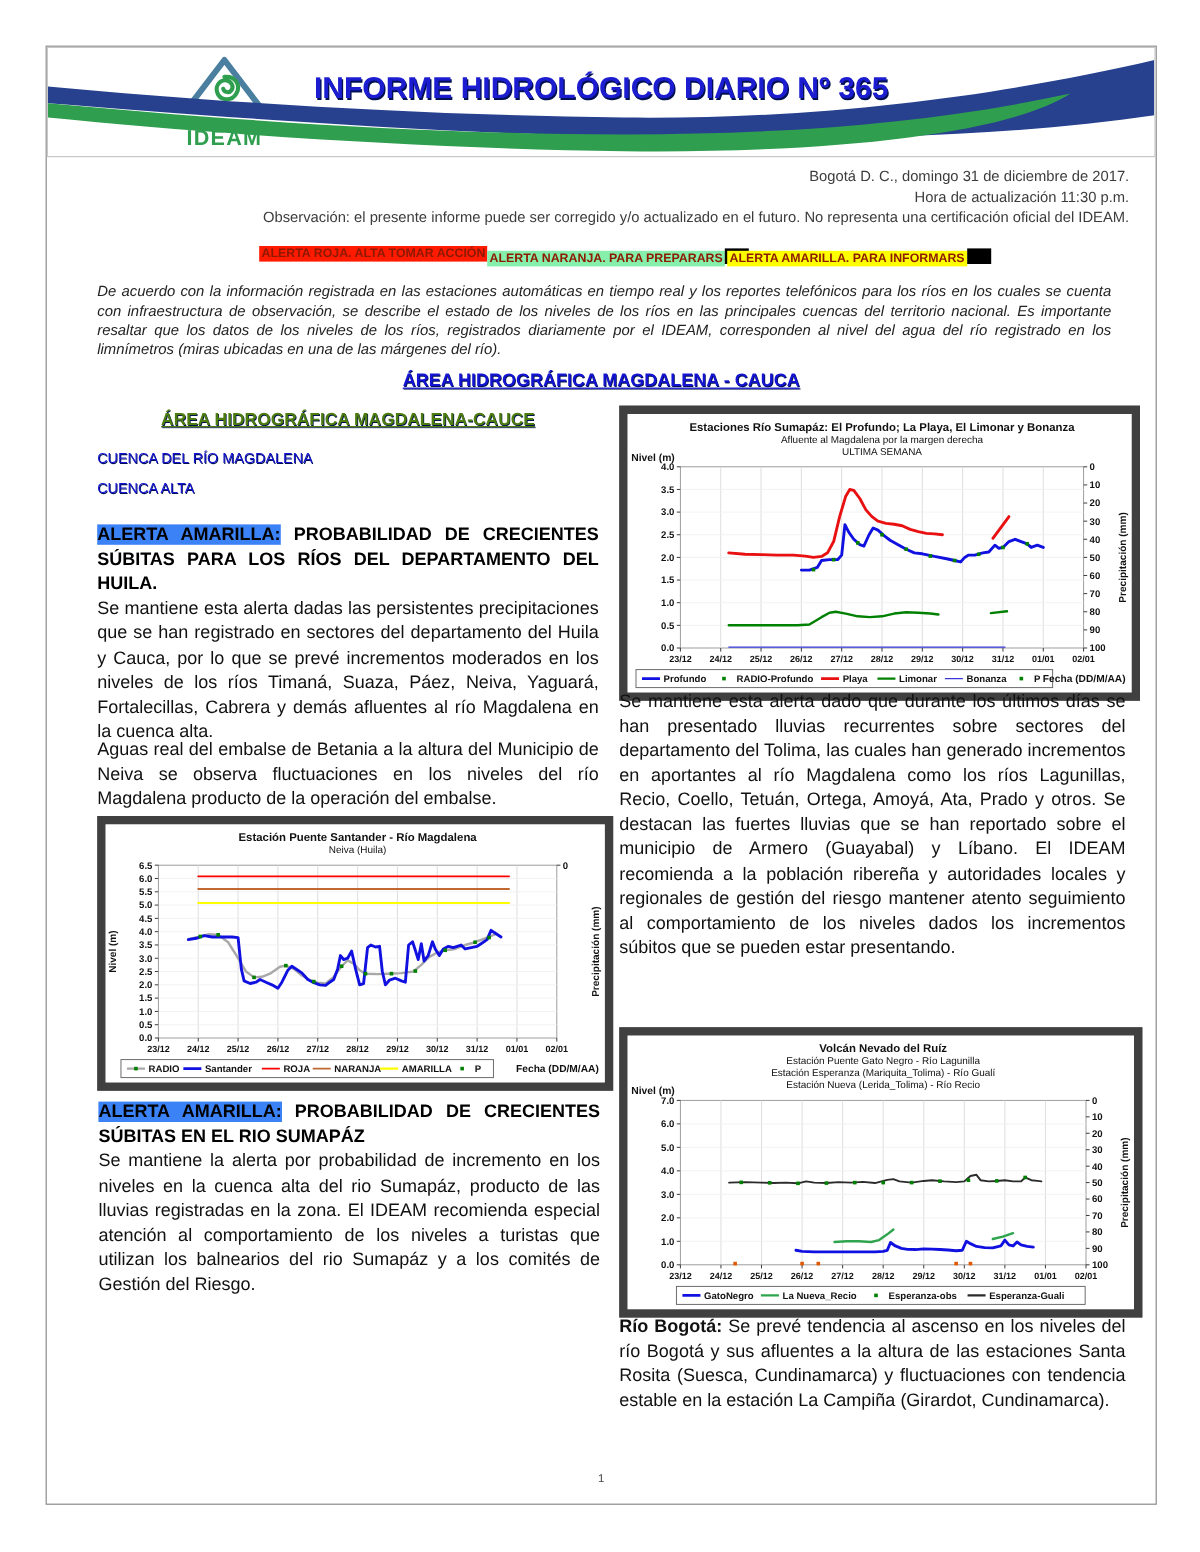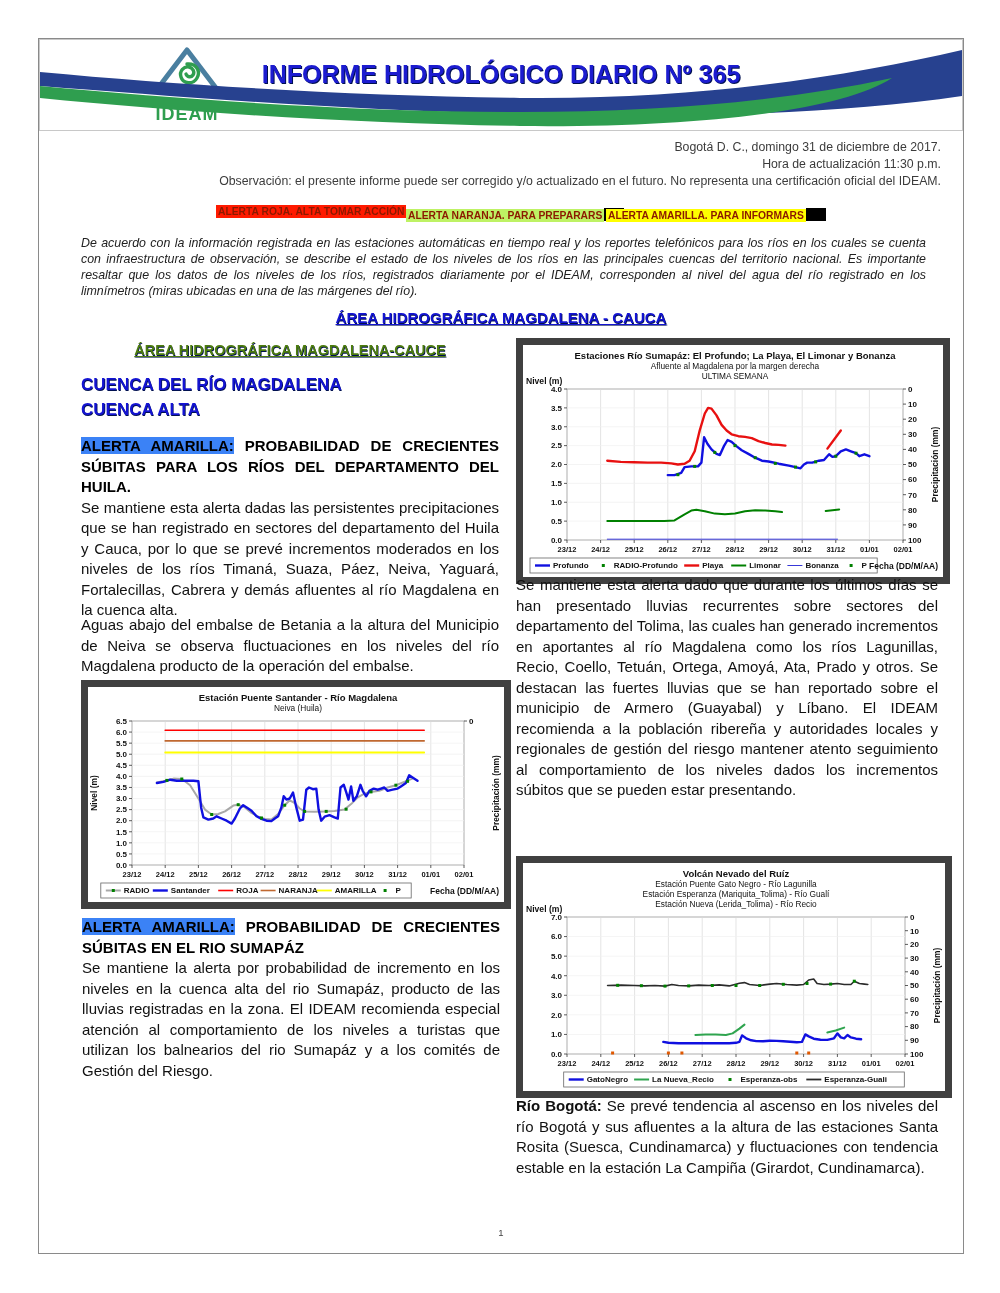--- a/index.html
+++ b/index.html
@@ -9,21 +9,21 @@
   .header{position:absolute;left:0;top:0;width:100%;height:92px;border-bottom:0;overflow:hidden;border:1px solid #c8c8c8;box-sizing:border-box;}
   .hdr-title{position:absolute;left:0;top:20px;width:100%;text-align:center;font-size:25px;font-weight:bold;color:#1c1cd0;text-shadow:1px 1px 0 #001050;letter-spacing:0px;}
   .logo{position:absolute;left:72px;top:2px;width:150px;height:86px;text-align:center;}
   .logo-text{font-size:18px;font-weight:bold;color:#2f9e4f;letter-spacing:1px;margin-top:-4px;}
   .meta{position:absolute;left:0;top:100px;width:100%;text-align:right;padding-right:22px;box-sizing:border-box;font-size:12.3px;color:#3c3c3c;line-height:17px;}
   .alertbar span.tag{font-size:10.3px;font-weight:bold;color:#8b1a00;padding:1px 2px;white-space:nowrap;}
   .blackbox{display:inline-block;width:20px;height:13px;background:#000;vertical-align:middle;}
   .intro{font-size:12.4px;font-style:italic;text-align:justify;line-height:16px;color:#222;}
   .mainhead{width:100%;text-align:center;font-size:15px;font-weight:bold;color:#1414d2;text-decoration:underline;text-shadow:0.6px 0.6px 0 #001050;}
   .colhead{font-size:14.5px;font-weight:bold;color:#4d7c0f;text-decoration:underline;text-shadow:0.6px 0.6px 0 #001050;text-align:center;}
-  .cuenca{font-size:17px;font-weight:bold;color:#1414d2;text-shadow:0.6px 0.6px 0 #001050;}
+  .cuenca{font-size:12px;font-weight:normal;color:#1414d2;text-shadow:0.6px 0.6px 0 #001050;}
   .body-txt{font-size:15px;line-height:20.5px;text-align:justify;color:#111;}
   .alert-title{font-size:15px;line-height:20.5px;font-weight:bold;text-align:justify;color:#000;}
   .hl{background:#3b82f6;}
   .chart{border:7px solid #404040;background:#a3a3a3;box-sizing:content-box;}
   .pagenum{position:absolute;left:0;top:1188px;width:100%;text-align:center;font-size:9.5px;color:#444;}
 </style>
 </head>
 <body>
 
 <div class="page">
@@ -44,37 +44,37 @@
   </div>
 
   <div class="meta">
     <div>Bogotá D. C., domingo 31 de diciembre de 2017.</div>
     <div>Hora de actualización 11:30 p.m.</div>
     <div>Observación: el presente informe puede ser corregido y/o actualizado en el futuro. No representa una certificación oficial del IDEAM.</div>
   </div>
 
   <div class="alertbar">
     <span class="tag abs" style="left:177px;top:166px;background:#ff1a00;">ALERTA ROJA. ALTA TOMAR ACCIÓN</span>
-    <span class="abs" style="left:367px;top:166px;white-space:nowrap;"><span class="tag" style="background:#bef264;">ALERTA NARANJA. PARA PREPARARS</span><span class="blackbox"></span></span>
+    <span class="abs" style="left:367px;top:166px;white-space:nowrap;"><span class="tag" style="background:#86efac;">ALERTA NARANJA. PARA PREPARARS</span><span class="blackbox"></span></span>
     <span class="abs" style="left:567px;top:166px;white-space:nowrap;"><span class="tag" style="background:#ffff00;">ALERTA AMARILLA. PARA INFORMARS</span><span class="blackbox"></span></span>
   </div>
 
   <div class="intro abs" style="left:42px;top:196px;width:845px;">De acuerdo con la información registrada en las estaciones automáticas en tiempo real y los reportes telefónicos para los ríos en los cuales se cuenta con infraestructura de observación, se describe el estado de los niveles de los ríos en las principales cuencas del territorio nacional. Es importante resaltar que los datos de los niveles de los ríos, registrados diariamente por el IDEAM, corresponden al nivel del agua del río registrado en los limnímetros (miras ubicadas en una de las márgenes del río).</div>
 
   <div class="mainhead abs" style="top:270px;">ÁREA HIDROGRÁFICA MAGDALENA - CAUCA</div>
 
   <div class="colhead abs" style="left:42px;top:303px;width:418px;">ÁREA HIDROGRÁFICA MAGDALENA-CAUCE</div>
   <div class="cuenca abs" style="left:42px;top:336px;">CUENCA DEL RÍO MAGDALENA</div>
   <div class="cuenca abs" style="left:42px;top:361px;">CUENCA ALTA</div>
 
   <div class="abs" style="left:42px;top:397px;width:418px;">
     <div class="alert-title"><span class="hl">ALERTA AMARILLA:</span> <span>PROBABILIDAD DE CRECIENTES SÚBITAS PARA LOS RÍOS DEL DEPARTAMENTO DEL HUILA.</span></div>
     <div class="body-txt">Se mantiene esta alerta dadas las persistentes precipitaciones que se han registrado en sectores del departamento del Huila y Cauca, por lo que se prevé incrementos moderados en los niveles de los ríos Timaná, Suaza, Páez, Neiva, Yaguará, Fortalecillas, Cabrera y demás afluentes al río Magdalena en la cuenca alta.</div>
   </div>
-  <div class="body-txt abs" style="left:42px;top:576px;width:418px;">Aguas abajo del embalse de Betania a la altura del Municipio de Neiva se observa fluctuaciones en los niveles del río Magdalena producto de la operación del embalse.</div>
+  <div class="body-txt abs" style="left:42px;top:576px;width:418px;">Aguas real del embalse de Betania a la altura del Municipio de Neiva se observa fluctuaciones en los niveles del río Magdalena producto de la operación del embalse.</div>
 
   <div class="chart abs" style="left: 42px; top: 641px; width: 416px; height: 215px;">
       <svg width="416" height="215" viewBox="0 0 416 215" style="font-family:'Liberation Sans',sans-serif;display:block;background:#fff">
         <text x="210" y="14" text-anchor="middle" font-size="9.5" font-weight="bold" fill="#111">Estación Puente Santander - Río Magdalena</text>
         <text x="210" y="24" text-anchor="middle" font-size="8.3" fill="#111">Neiva (Huila)</text>
         <rect x="44" y="34" width="332" height="144" fill="#fff" stroke="#999" stroke-width="0.8"></rect>
         <line x1="77.2" y1="34" x2="77.2" y2="178" stroke="#d8d8d8" stroke-width="0.7"></line>
         <line x1="110.4" y1="34" x2="110.4" y2="178" stroke="#d8d8d8" stroke-width="0.7"></line>
         <line x1="143.6" y1="34" x2="143.6" y2="178" stroke="#d8d8d8" stroke-width="0.7"></line>
         <line x1="176.8" y1="34" x2="176.8" y2="178" stroke="#d8d8d8" stroke-width="0.7"></line>

